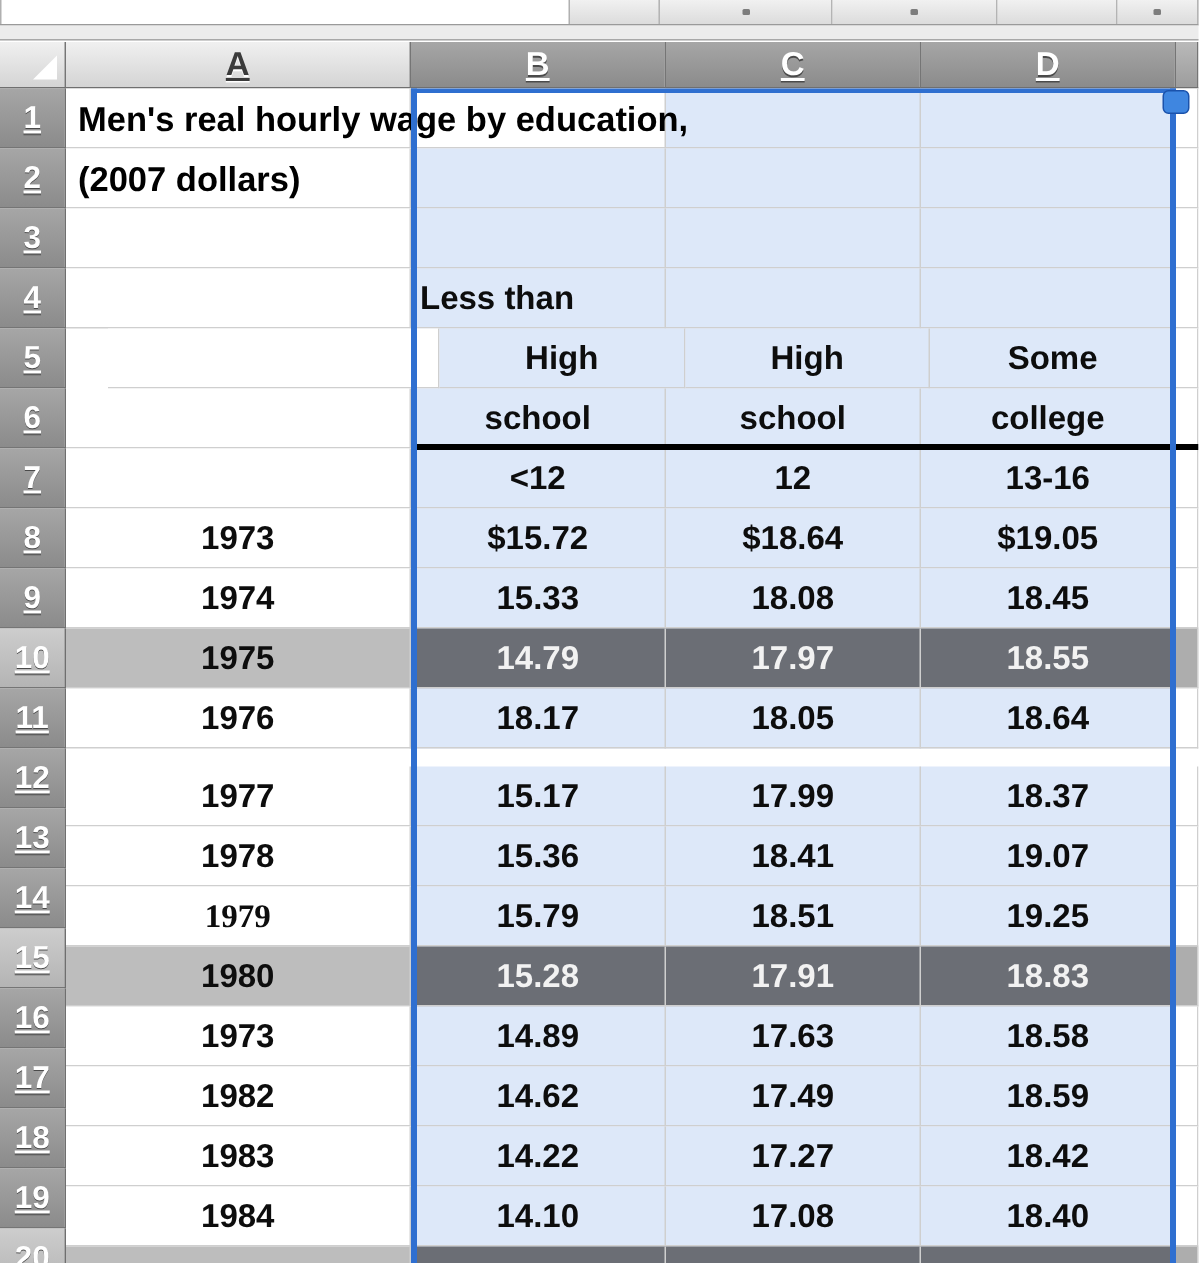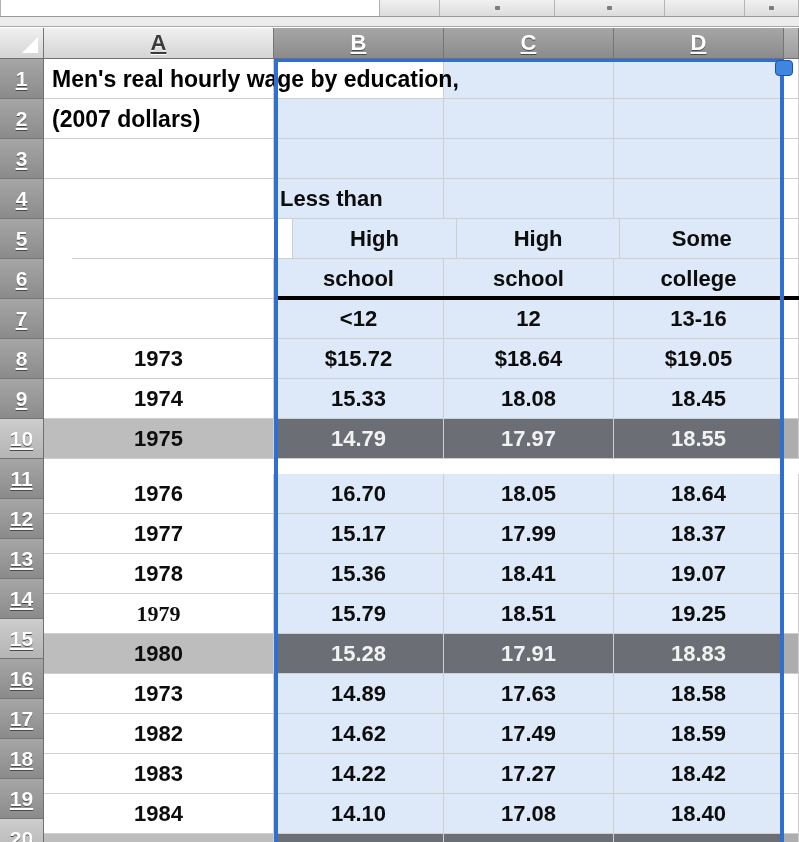--- a/index.html
+++ b/index.html
@@ -398,26 +398,26 @@
           <span>14.79</span>
         </div>
         <div class="cell center sel" style="width: 170px; height: 40px;">
           <span>17.97</span>
         </div>
         <div class="cell center sel" style="width: 170px; height: 40px;">
           <span>18.55</span>
         </div>
         <div class="cell plain sel-e" style="width: 15px; height: 40px;"></div>
       </div>
-      <div class="grid-row" style="height: 40px; margin-top: 15px;">
+      <div class="grid-row" style="height: 52px;">
         <div class="cell col-a center" style="width: 230px; height: 40px;">
           <span>1976</span>
         </div>
         <div class="cell blue center" style="width: 170px; height: 40px;">
-          <span>16.70</span>
+          <span>18.17</span>
         </div>
         <div class="cell blue center" style="width: 170px; height: 40px;">
           <span>18.05</span>
         </div>
         <div class="cell blue center" style="width: 170px; height: 40px;">
           <span>18.64</span>
         </div>
         <div class="cell plain" style="width: 15px; height: 40px;"></div>
       </div>
       <div class="grid-row" style="height: 40px;">

